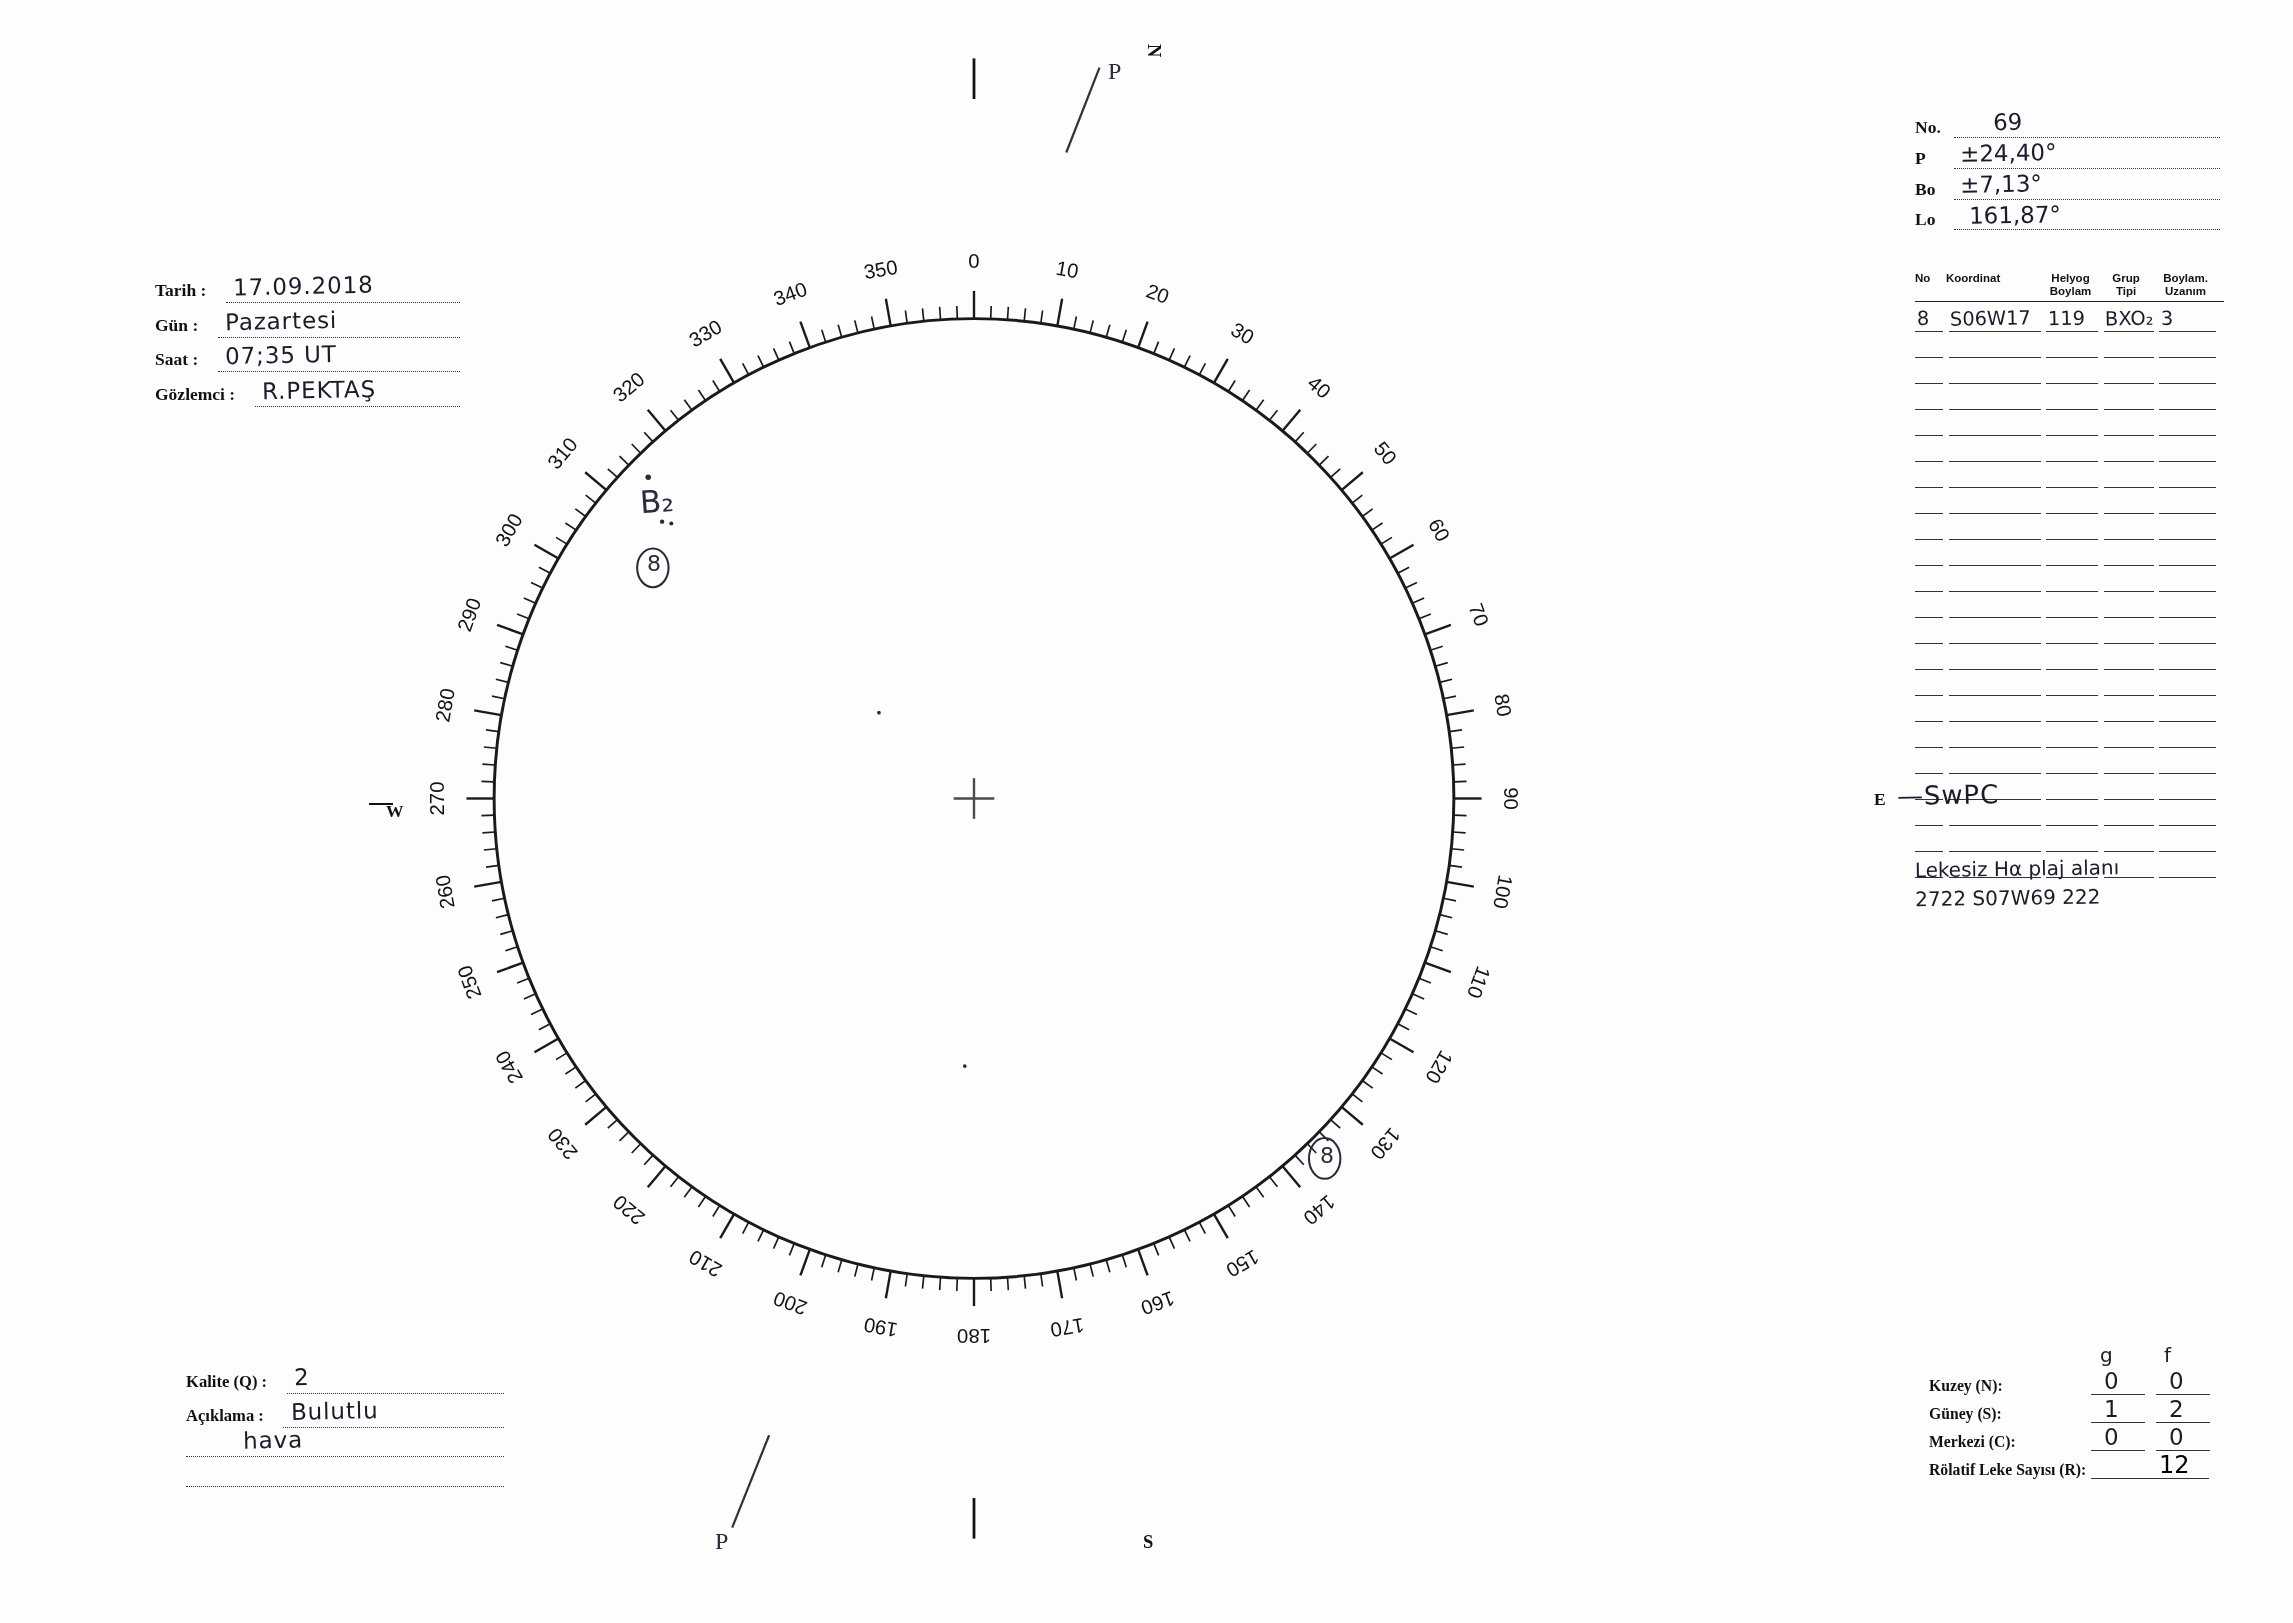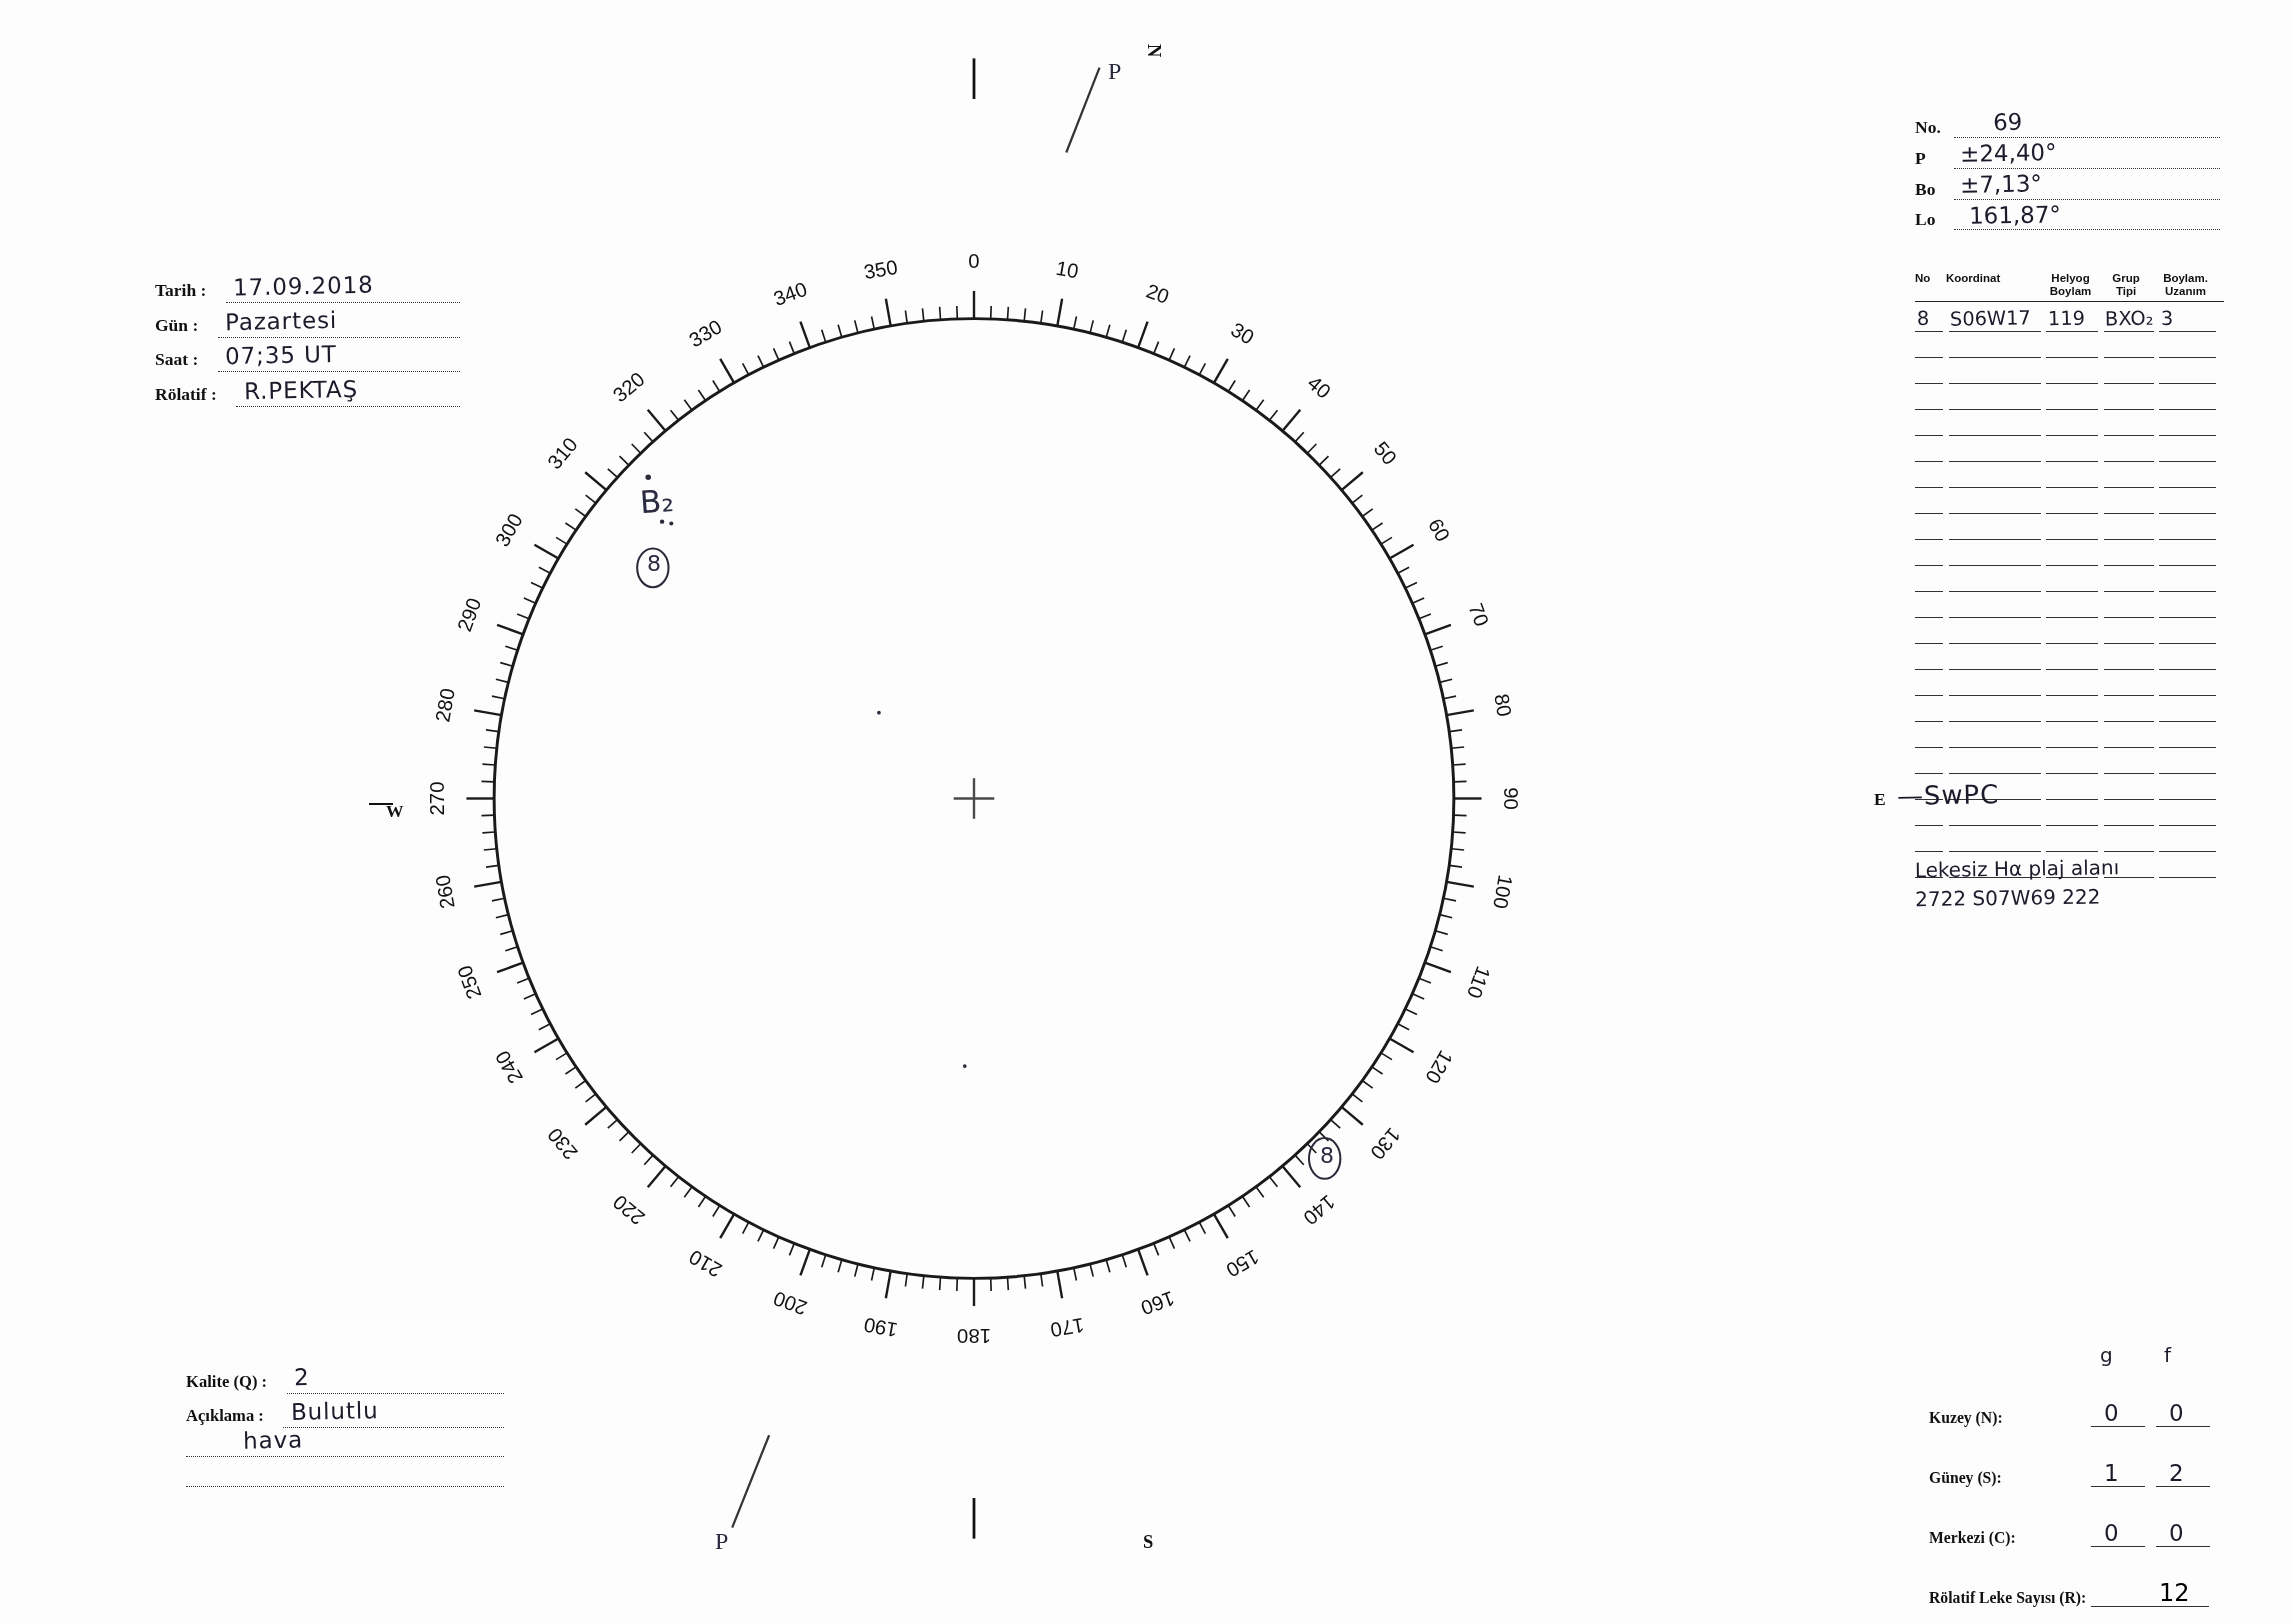--- a/index.html
+++ b/index.html
@@ -235,21 +235,20 @@
     font-family: "DejaVu Sans", sans-serif;
     font-size: 20px;
     color: #1b1b2b;
   }
   .sum-head .g { position: absolute; left: 171px; }
   .sum-head .f { position: absolute; left: 235px; }
   .sum-row {
     display: flex;
     align-items: flex-end;
     height: 28px;
-    margin-top: 32px;
   }
   .sum-label {
     width: 162px;
     font-size: 15.7px;
     font-weight: bold;
     font-family: "Liberation Serif", serif;
     white-space: nowrap;
   }
   .sum-cell {
     width: 54px;
@@ -308,21 +307,21 @@
         <span class="hand">Pazartesi</span>
       </span>
     </div>
     <div class="field-row">
       <span class="field-label">Saat :</span>
       <span class="field-leader">
         <span class="hand">07;35 UT</span>
       </span>
     </div>
     <div class="field-row">
-      <span class="field-label">Rölatif :</span>
+      <span class="field-label">Gözlemci :</span>
       <span class="field-leader">
         <span class="hand">R.PEKTAŞ</span>
       </span>
     </div>
   </div>
 
   <div class="quality">
     <div class="field-row">
       <span class="field-label">Kalite (Q) :</span>
       <span class="field-leader">

